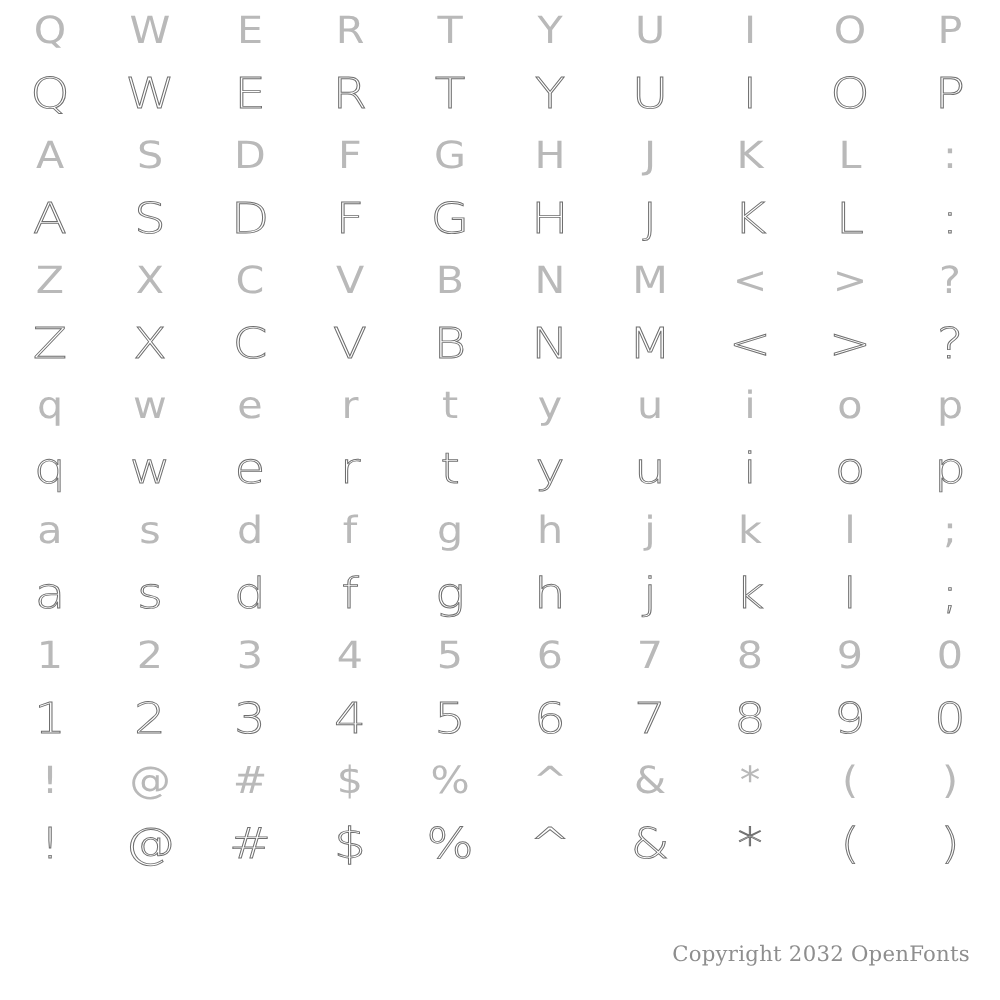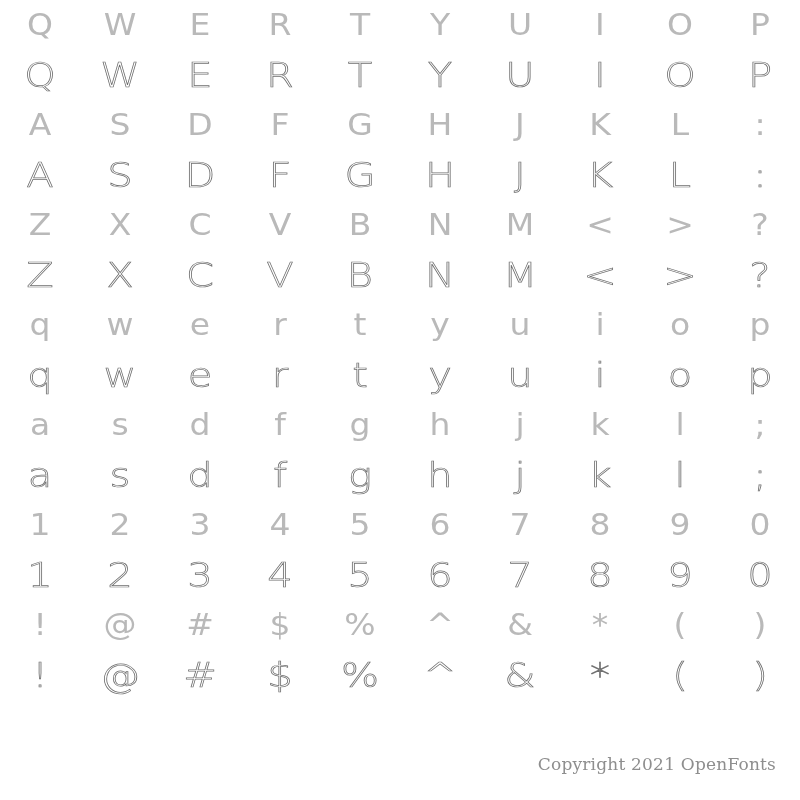--- a/index.html
+++ b/index.html
@@ -192,14 +192,14 @@
       <div class="cell cell-out" style="color: transparent; -webkit-text-stroke: 0.7px rgb(111, 111, 111); font-size: 34px; font-weight: 300; font-family: &quot;DejaVu Sans&quot;, sans-serif; transform: scaleX(1.18);">@</div>
       <div class="cell cell-out" style="color: transparent; -webkit-text-stroke: 0.7px rgb(111, 111, 111); font-size: 34px; font-weight: 300; font-family: &quot;DejaVu Sans&quot;, sans-serif; transform: scaleX(1.18);">#</div>
       <div class="cell cell-out" style="color: transparent; -webkit-text-stroke: 0.7px rgb(111, 111, 111); font-size: 34px; font-weight: 300; font-family: &quot;DejaVu Sans&quot;, sans-serif; transform: scaleX(1.18);">$</div>
       <div class="cell cell-out" style="color: transparent; -webkit-text-stroke: 0.7px rgb(111, 111, 111); font-size: 34px; font-weight: 300; font-family: &quot;DejaVu Sans&quot;, sans-serif; transform: scaleX(1.18);">%</div>
       <div class="cell cell-out" style="color: transparent; -webkit-text-stroke: 0.7px rgb(111, 111, 111); font-size: 34px; font-weight: 300; font-family: &quot;DejaVu Sans&quot;, sans-serif; transform: scaleX(1.18);">^</div>
       <div class="cell cell-out" style="color: transparent; -webkit-text-stroke: 0.7px rgb(111, 111, 111); font-size: 34px; font-weight: 300; font-family: &quot;DejaVu Sans&quot;, sans-serif; transform: scaleX(1.18);">&amp;</div>
       <div class="cell cell-out" style="color: transparent; -webkit-text-stroke: 0.7px rgb(111, 111, 111); font-size: 34px; font-weight: 300; font-family: &quot;DejaVu Sans&quot;, sans-serif; transform: scaleX(1.18);">*</div>
       <div class="cell cell-out" style="color: transparent; -webkit-text-stroke: 0.7px rgb(111, 111, 111); font-size: 34px; font-weight: 300; font-family: &quot;DejaVu Sans&quot;, sans-serif; transform: scaleX(1.18);">(</div>
       <div class="cell cell-out" style="color: transparent; -webkit-text-stroke: 0.7px rgb(111, 111, 111); font-size: 34px; font-weight: 300; font-family: &quot;DejaVu Sans&quot;, sans-serif; transform: scaleX(1.18);">)</div>
     </div>
-  <div class="footer">Copyright 2021 OpenFonts</div>
+  <div class="footer">Copyright 2032 OpenFonts</div>
 </div>
 
 </body></html>

